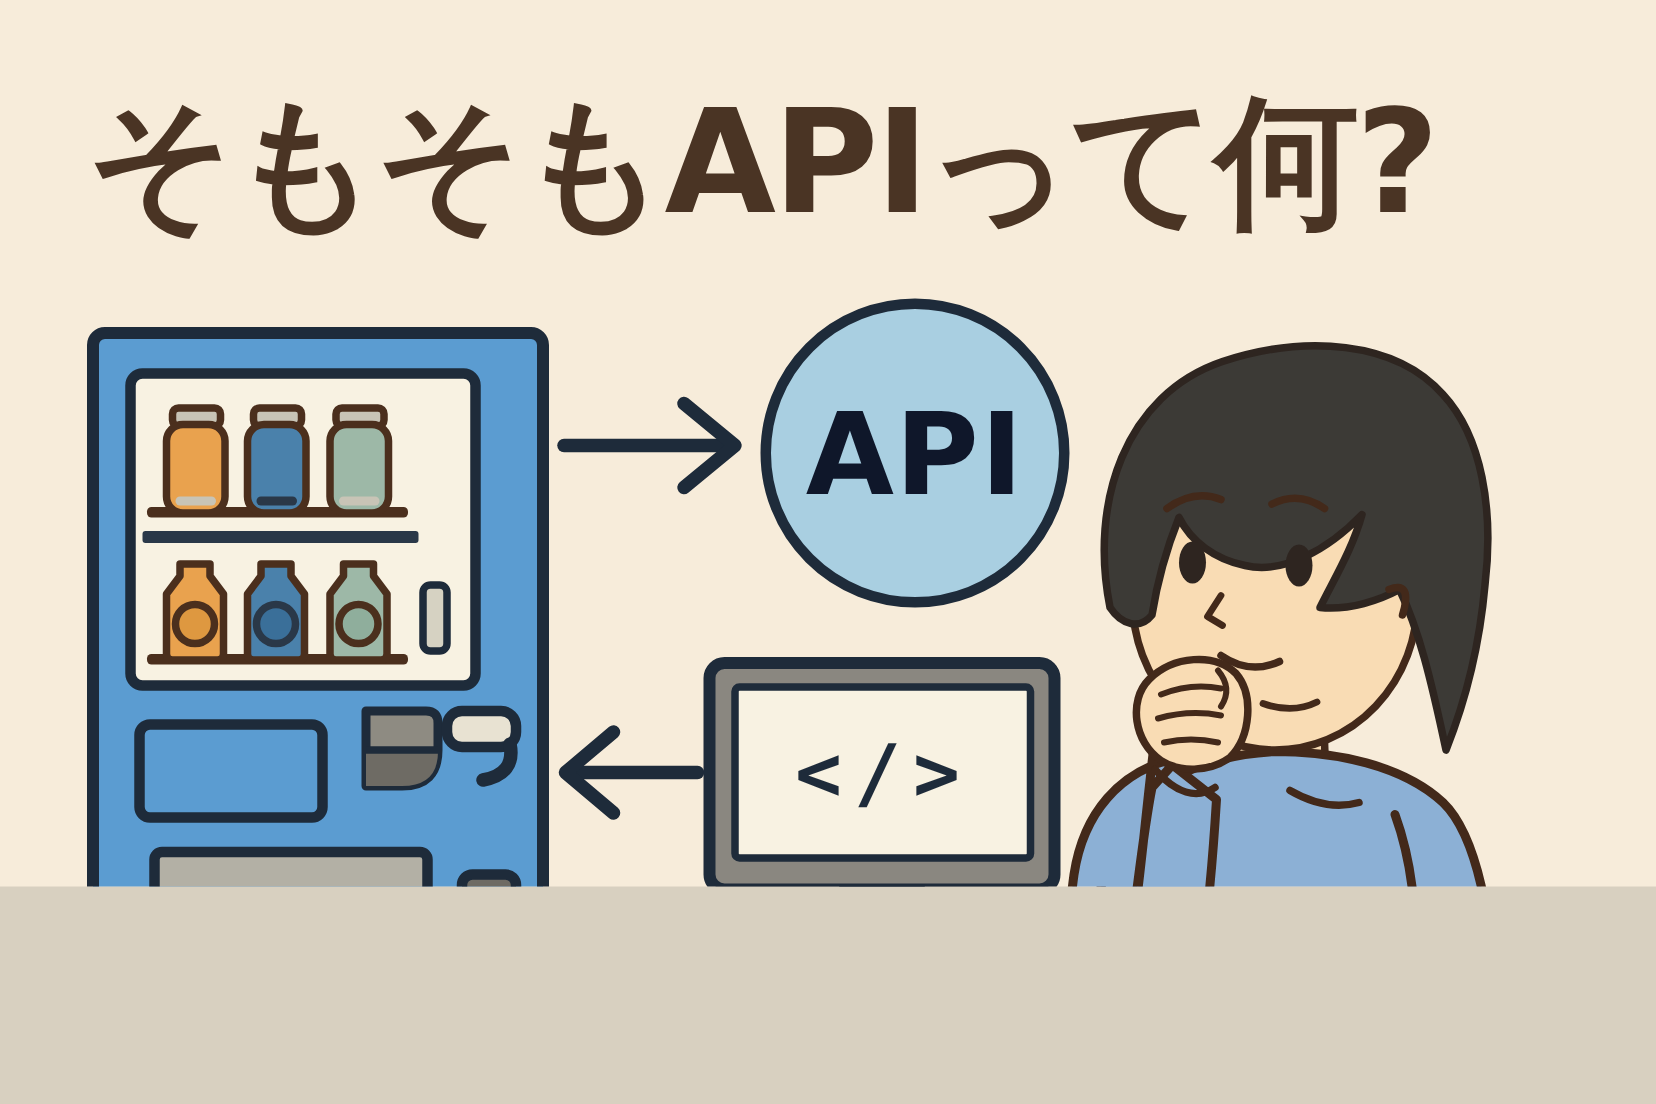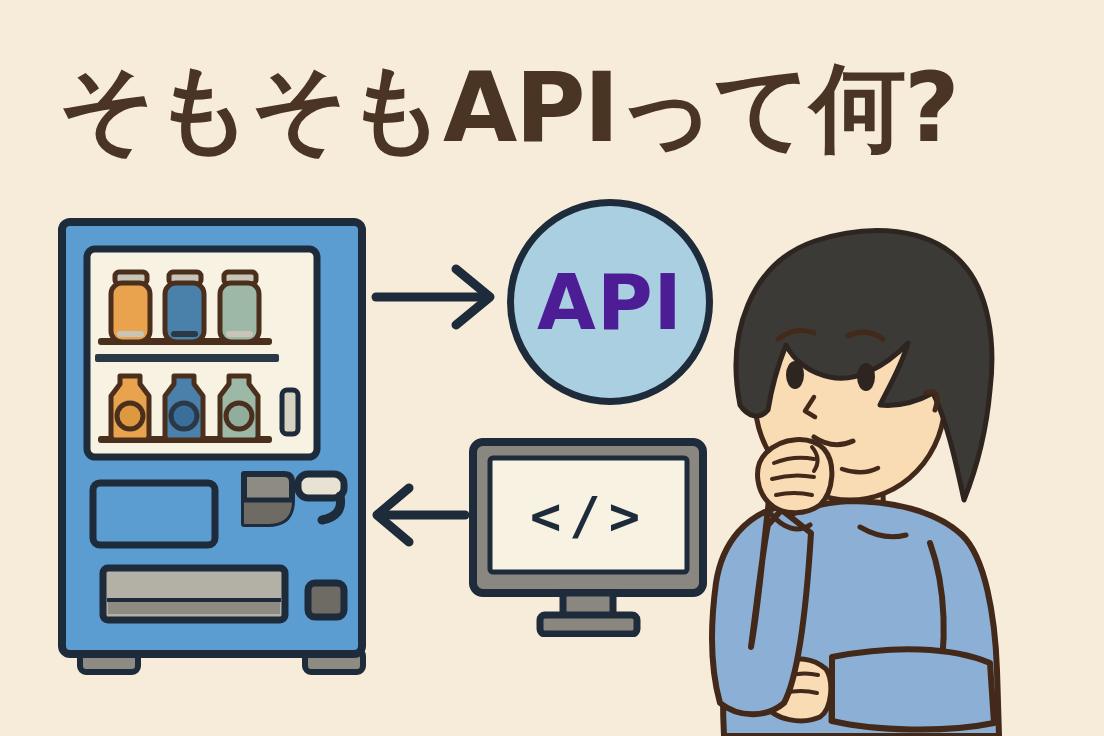--- a/index.html
+++ b/index.html
@@ -2,21 +2,21 @@
 <html><head>
 <meta charset="utf-8">
 <style>
   html,body{margin:0;padding:0;}
   body{
     font-family:"DejaVu Sans","Liberation Sans",sans-serif;
     background:#d8d0c0;
   }
   .canvas{
     position:relative;
-    width:1104px;height:736px;
+    width:1104px;height:591px;
     background:#f7ecda;
     overflow:hidden;
   }
   .title{
     position:absolute;
     left:58px;top:58px;
     width:900px;
     font-size:96px;
     font-weight:800;
     letter-spacing:-2px;
@@ -33,21 +33,21 @@
     left:507px;top:199px;
     width:192px;height:192px;
     background:#a9cfe1;
     border:7px solid #1e2b3a;
     border-radius:50%;
     display:flex;align-items:center;justify-content:center;
   }
   .api-label{
     font-size:76px;
     font-weight:800;
-    color:#4c1d95;
+    color:#0f172a;
     letter-spacing:1px;
   }
   .monitor-svg{position:absolute;left:465px;top:435px;}
   .code-glyph{
     position:absolute;
     left:490px;top:462px;
     width:198px;height:108px;
     display:flex;align-items:center;justify-content:center;
     font-family:"DejaVu Sans Mono","Liberation Mono",monospace;
     font-size:52px;

